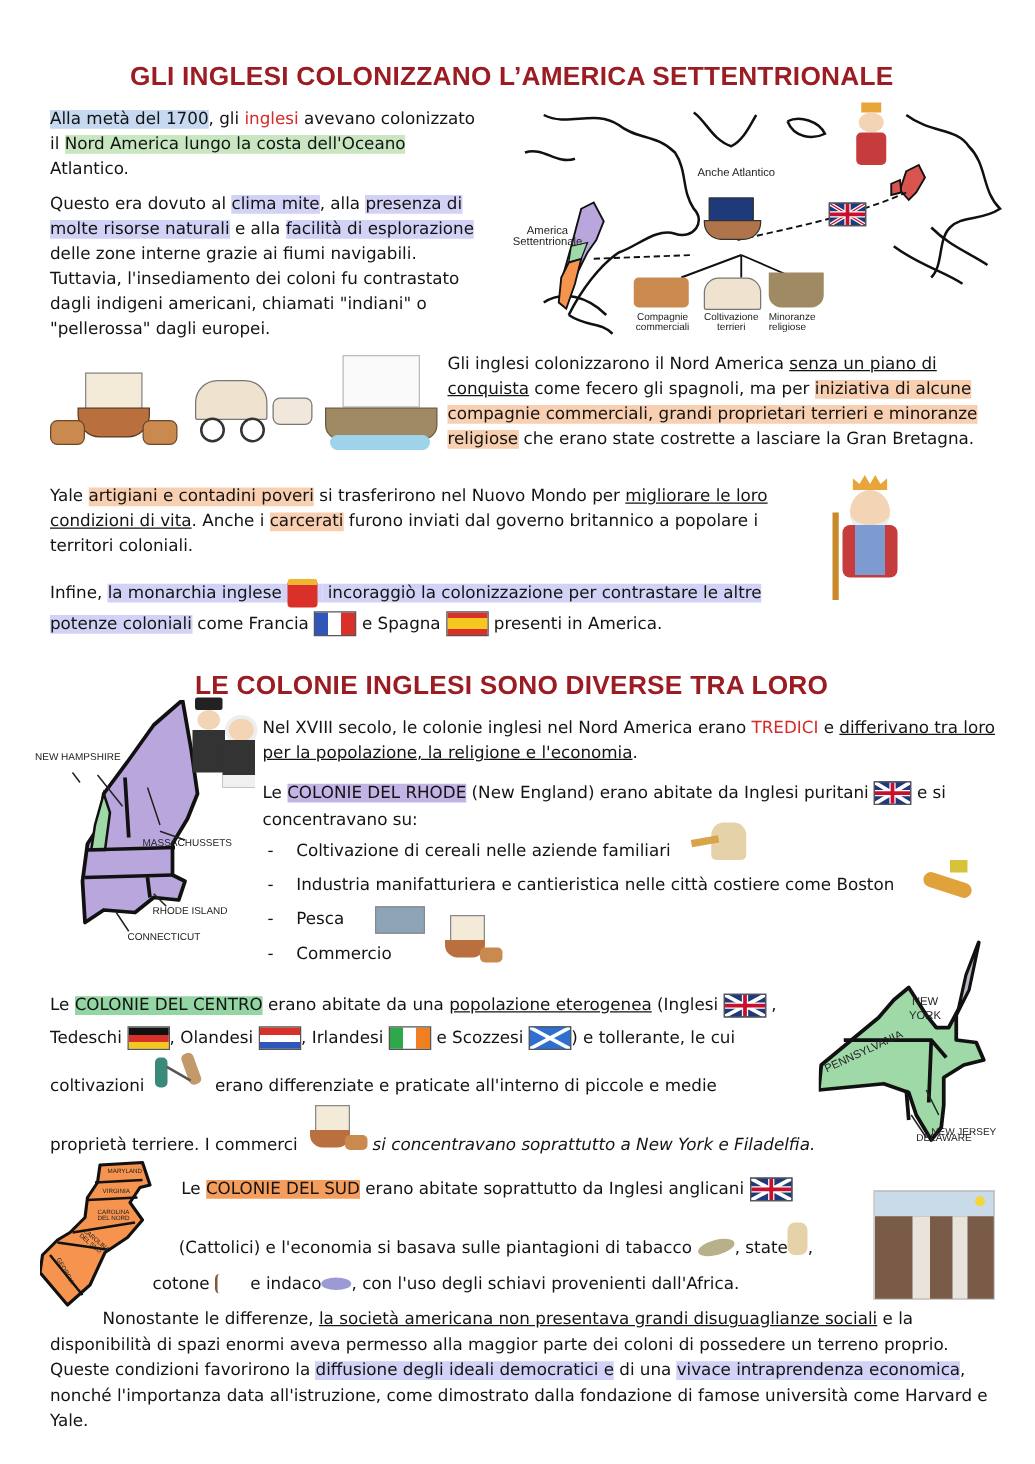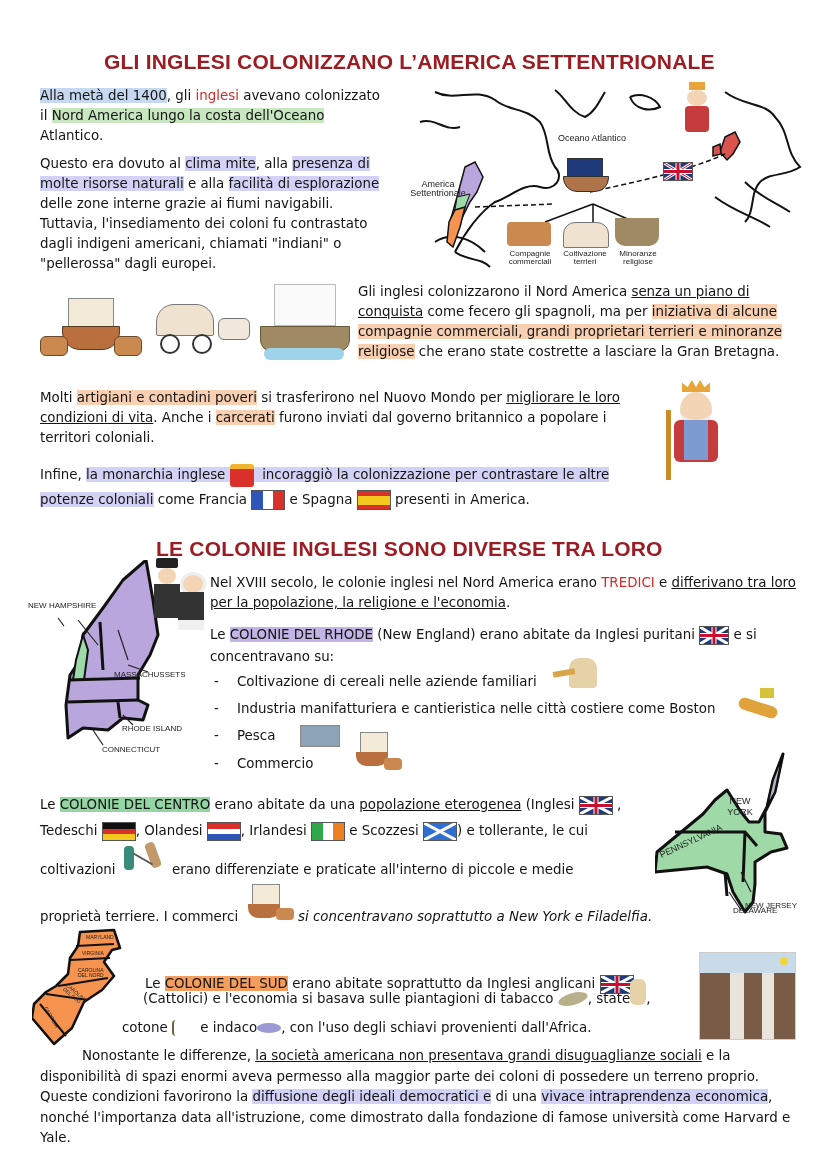--- a/index.html
+++ b/index.html
@@ -20,21 +20,21 @@
   .flag{display:inline-block;width:30px;height:19px;vertical-align:middle;border:1px solid #555;box-sizing:border-box;}
   .bullet{position:absolute;font-size:13.4px;}
   .lbl{font-family:"Liberation Sans",sans-serif;font-size:8px;color:#222;position:absolute;white-space:nowrap;}
 </style>
 </head>
 <body>
 
 <div class="abs title" style="left:104px;top:50px;">GLI INGLESI COLONIZZANO L’AMERICA SETTENTRIONALE</div>
 
 <div class="abs p" style="left:40px;top:86px;width:350px;">
-  <span class="hl-blue">Alla metà del 1400</span><span>, gli </span><span class="red">inglesi</span><span> avevano colonizzato il </span><span class="hl-green">Nord America lungo la costa dell'Oceano</span><span> Atlantico.</span>
+  <span class="hl-blue">Alla metà del 1700</span><span>, gli </span><span class="red">inglesi</span><span> avevano colonizzato il </span><span class="hl-green">Nord America lungo la costa dell'Oceano</span><span> Atlantico.</span>
 </div>
 
 <div class="abs p" style="left:40px;top:154px;width:355px;">
   <span>Questo era dovuto al </span><span class="hl-lav">clima mite</span><span>, alla </span><span class="hl-lav">presenza di molte risorse naturali</span><span> e alla </span><span class="hl-lav">facilità di esplorazione</span><span> delle zone interne grazie ai fiumi navigabili. Tuttavia, l'insediamento dei coloni fu contrastato dagli indigeni americani, chiamati "indiani" o "pellerossa" dagli europei.</span>
 </div>
 
 <div class="abs" style="left:415px;top:82px;width:395px;height:190px;">
   <svg width="395" height="190" viewBox="0 0 395 190">
     <g fill="none" stroke="#111" stroke-width="2">
       <path d="M20 10 C40 20 60 5 80 18 C95 30 110 25 125 40 C135 55 130 70 140 85 C150 95 140 110 125 105 C110 100 95 115 80 120 C65 130 50 150 40 170"></path>
@@ -47,21 +47,21 @@
     </g>
     <path d="M50 85 L60 80 L68 95 L62 110 L55 120 L45 140 L40 150 L35 140 L42 115 Z" fill="#b8a6dc" stroke="#111" stroke-width="1.5"></path>
     <path d="M42 115 L55 112 L50 125 L40 128 Z" fill="#9fd9a8" stroke="#111" stroke-width="1"></path>
     <path d="M40 128 L50 125 L45 145 L38 165 L32 160 L34 140 Z" fill="#f5934f" stroke="#111" stroke-width="1.5"></path>
     <path d="M310 55 L320 50 L325 60 L318 72 L312 78 L305 70 Z" fill="#d9534f" stroke="#111" stroke-width="1.5"></path>
     <path d="M298 65 L305 62 L306 72 L298 74 Z" fill="#d9534f" stroke="#111" stroke-width="1.5"></path>
     <path d="M60 125 L140 122" stroke="#111" stroke-width="1.5" stroke-dasharray="5,3" fill="none"></path>
     <path d="M175 110 C220 100 270 90 310 72" stroke="#111" stroke-width="1.5" stroke-dasharray="5,3" fill="none"></path>
     <path d="M178 122 L130 140 M178 122 L178 140 M178 122 L215 138" stroke="#111" stroke-width="1.5" fill="none"></path>
   </svg>
-  <span class="lbl" style="left:143px;top:52px;font-size:9px;text-align:center;line-height:9px;">Oceano Atlantico</span>
+  <span class="lbl" style="left:143px;top:52px;font-size:9px;text-align:center;line-height:9px;">Anche Atlantico</span>
   <span class="lbl" style="left:-8px;top:98px;font-size:9px;width:62px;line-height:9px;text-align:center;white-space:normal;">America Settentrionale</span>
   <div class="abs" style="left:148px;top:72px;width:44px;height:38px;">
     <div style="position:absolute;left:4px;top:4px;width:34px;height:18px;background:#1f3a7a;border:1px solid #333;"></div>
     <div style="position:absolute;left:0;top:22px;width:44px;height:14px;background:#b0744a;border-radius:0 0 14px 14px;border:1px solid #333;"></div>
   </div>
   <div class="abs" style="left:268px;top:0;width:28px;height:56px;">
     <div style="position:absolute;left:6px;top:0;width:16px;height:8px;background:#e8a63a;"></div>
     <div style="position:absolute;left:4px;top:8px;width:20px;height:16px;background:#f3d4b5;border-radius:50%;"></div>
     <div style="position:absolute;left:2px;top:24px;width:24px;height:26px;background:#c63b3b;border-radius:4px;"></div>
   </div>
@@ -71,21 +71,21 @@
         <path d="M0 0 L28 17 M28 0 L0 17" stroke="#c8102e" stroke-width="1"></path>
         <path d="M14 0 V17 M0 8.5 H28" stroke="#fff" stroke-width="5"></path>
         <path d="M14 0 V17 M0 8.5 H28" stroke="#c8102e" stroke-width="3"></path>
       </svg>
   </div>
   <div class="abs" style="left:92px;top:140px;width:44px;height:24px;background:#c9894f;border-radius:4px;"></div>
   <div class="abs" style="left:148px;top:140px;width:44px;height:24px;background:#efe3cf;border:1px solid #777;border-radius:12px 12px 2px 2px;"></div>
   <div class="abs" style="left:200px;top:136px;width:44px;height:28px;background:#a08a64;border-radius:0 0 10px 10px;"></div>
   <span class="lbl" style="left:90px;top:168px;text-align:center;width:50px;line-height:8px;white-space:normal;">Compagnie commerciali</span>
   <span class="lbl" style="left:148px;top:168px;text-align:center;width:44px;line-height:8px;white-space:normal;">Coltivazione terrieri</span>
-  <span class="lbl" style="left:200px;top:168px;text-align:center;width:46px;line-height:8px;white-space:normal;">Minoranze religiose</span>
+  <span class="lbl" style="left:200px;top:168px;width:46px;line-height:8px;white-space:normal;">Minoranze religiose</span>
 </div>
 
 <div class="abs" style="left:40px;top:284px;width:300px;height:80px;">
   <div class="abs" style="left:0;top:8px;width:100px;height:64px;">
     <div style="position:absolute;left:28px;top:6px;width:44px;height:30px;background:#f3ead8;border:1px solid #888;"></div>
     <div style="position:absolute;left:22px;top:34px;width:56px;height:22px;background:#b9703e;border-radius:0 0 18px 18px;border:1px solid #5a3a20;"></div>
     <div style="position:absolute;left:0;top:44px;width:26px;height:18px;background:#c9894f;border-radius:6px;border:1px solid #6a4a2a;"></div>
     <div style="position:absolute;left:74px;top:44px;width:26px;height:18px;background:#c9894f;border-radius:6px;border:1px solid #6a4a2a;"></div>
   </div>
   <div class="abs" style="left:116px;top:20px;width:96px;height:50px;">
@@ -99,21 +99,21 @@
     <div style="position:absolute;left:0;top:42px;width:88px;height:24px;background:#a08a64;border-radius:0 0 12px 12px;border:1px solid #6a5a3a;"></div>
     <div style="position:absolute;left:4px;top:64px;width:80px;height:12px;background:#9fd3ea;border-radius:6px;"></div>
   </div>
 </div>
 
 <div class="abs p" style="left:358px;top:282px;width:440px;">
   <span>Gli inglesi colonizzarono il Nord America </span><span class="u">senza un piano di conquista</span><span> come fecero gli spagnoli, ma per </span><span class="hl-peach">iniziativa di alcune compagnie commerciali, grandi proprietari terrieri e minoranze religiose</span><span> che erano state costrette a lasciare la Gran Bretagna.</span>
 </div>
 
 <div class="abs p" style="left:40px;top:388px;width:610px;">
-  <span>Molti </span><span class="hl-peach">artigiani e contadini poveri</span><span> si trasferirono nel Nuovo Mondo per </span><span class="u">migliorare le loro condizioni di vita</span><span>. Anche i </span><span class="hl-peach">carcerati</span><span> furono inviati dal governo britannico a popolare i territori coloniali.</span>
+  <span>Yale </span><span class="hl-peach">artigiani e contadini poveri</span><span> si trasferirono nel Nuovo Mondo per </span><span class="u">migliorare le loro condizioni di vita</span><span>. Anche i </span><span class="hl-peach">carcerati</span><span> furono inviati dal governo britannico a popolare i territori coloniali.</span>
 </div>
 
 <div class="abs" style="left:662px;top:380px;width:66px;height:104px;">
   <div style="position:absolute;left:20px;top:0;width:28px;height:12px;background:#e8a63a;clip-path:polygon(0 100%,0 20%,20% 60%,35% 0,50% 60%,65% 0,80% 60%,100% 20%,100% 100%);"></div>
   <div style="position:absolute;left:18px;top:12px;width:32px;height:28px;background:#f3d4b5;border-radius:50%;border-bottom:8px solid #ececec;"></div>
   <div style="position:absolute;left:12px;top:40px;width:44px;height:42px;background:#c63b3b;border-radius:6px;"></div>
   <div style="position:absolute;left:22px;top:40px;width:24px;height:40px;background:#7e9bd1;"></div>
   <div style="position:absolute;left:4px;top:30px;width:5px;height:70px;background:#c98a2a;"></div>
 </div>
 
@@ -225,21 +225,21 @@
     <path d="M48 4 L82 2 L88 20 L80 22 L72 34 L82 48 L70 62 L52 74 L40 100 L22 116 L0 90 L2 76 L14 64 L24 58 L36 46 L38 30 L46 18 Z" fill="#f5934f" stroke="#111" stroke-width="2.5" stroke-linejoin="round"></path>
     <path d="M44 18 L82 16 M38 32 L78 30 M26 58 L76 50 M14 66 L56 72 M8 76 L34 108" stroke="#111" stroke-width="2" fill="none"></path>
   </svg>
   <span class="lbl" style="left:54px;top:6px;font-size:5px;">MARYLAND</span>
   <span class="lbl" style="left:50px;top:22px;font-size:5px;">VIRGINIA</span>
   <span class="lbl" style="left:46px;top:40px;font-size:5px;width:26px;white-space:normal;line-height:5px;">CAROLINA DEL NORD</span>
   <span class="lbl" style="left:30px;top:62px;font-size:5px;width:26px;white-space:normal;line-height:5px;transform:rotate(40deg);">CAROLINA DEL SUD</span>
   <span class="lbl" style="left:8px;top:86px;font-size:5px;transform:rotate(60deg);">GEORGIA</span>
 </div>
 
-<div class="abs p" style="left:145px;top:942px;margin-top:32px;">
+<div class="abs p" style="left:145px;top:942px;">
   <span>Le </span><span class="hl-orange">COLONIE DEL SUD</span><span> erano abitate soprattutto da Inglesi anglicani </span><span class="flag" style="background:#1f3a7a;width:34px;"><svg width="32" height="17" viewBox="0 0 32 17">
         <path d="M0 0 L32 17 M32 0 L0 17" stroke="#fff" stroke-width="3"></path>
         <path d="M16 0 V17 M0 8.5 H32" stroke="#fff" stroke-width="5"></path>
         <path d="M16 0 V17 M0 8.5 H32" stroke="#c8102e" stroke-width="3"></path>
       </svg></span>
 </div>
 <div class="abs p" style="left:143px;top:989px;">
   <span>(Cattolici) e l'economia si basava sulle piantagioni di tabacco </span><span class="icon" style="width:30px;height:12px;background:#b8b08a;border-radius:50%;transform:rotate(-15deg);"></span><span>, state</span><span class="icon" style="width:16px;height:26px;background:#e6d2a8;border-radius:6px;margin-top:-14px;"></span><span>,</span>
 </div>
 <div class="abs p" style="left:122px;top:1018px;text-align:right;">

